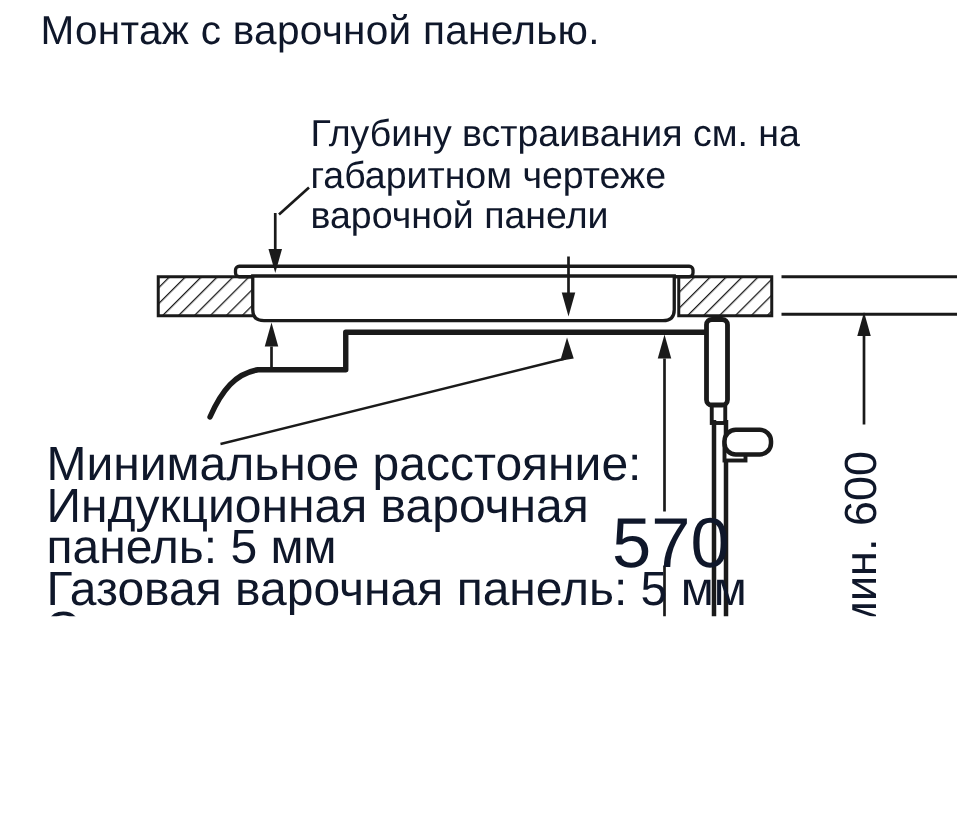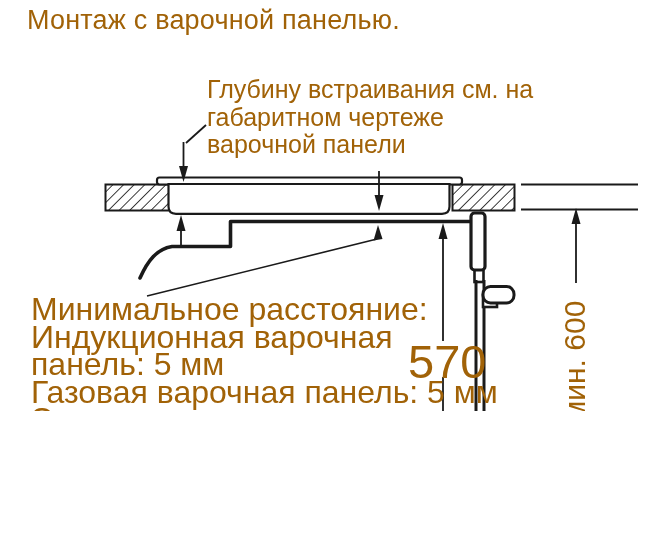--- a/index.html
+++ b/index.html
@@ -1,18 +1,18 @@
 <!DOCTYPE html>
 <html><head>
 <meta charset="utf-8">
 <style>
   html,body{margin:0;padding:0;background:#fff;}
   #canvas{
     position:relative;width:650px;height:411px;background:#ffffff;
-    font-family:"Liberation Sans",sans-serif;color:#a16207;overflow:hidden;
+    font-family:"Liberation Sans",sans-serif;color:#0f172a;overflow:hidden;
   }
   .txt{position:absolute;white-space:pre-line;}
   #title{left:27px;top:5px;font-size:27px;letter-spacing:0.2px;}
   #ann-top{left:207px;top:76px;font-size:25px;line-height:27.5px;}
   #ann-left{left:31px;top:296px;font-size:32px;line-height:27.5px;}
   #dim-570{left:408px;top:334px;width:70px;text-align:center;font-size:47px;}
   #dim-600{
     left:512px;top:345px;width:124px;height:32px;text-align:center;
     font-size:30px;transform:rotate(-90deg);transform-origin:center center;
     white-space:nowrap;

